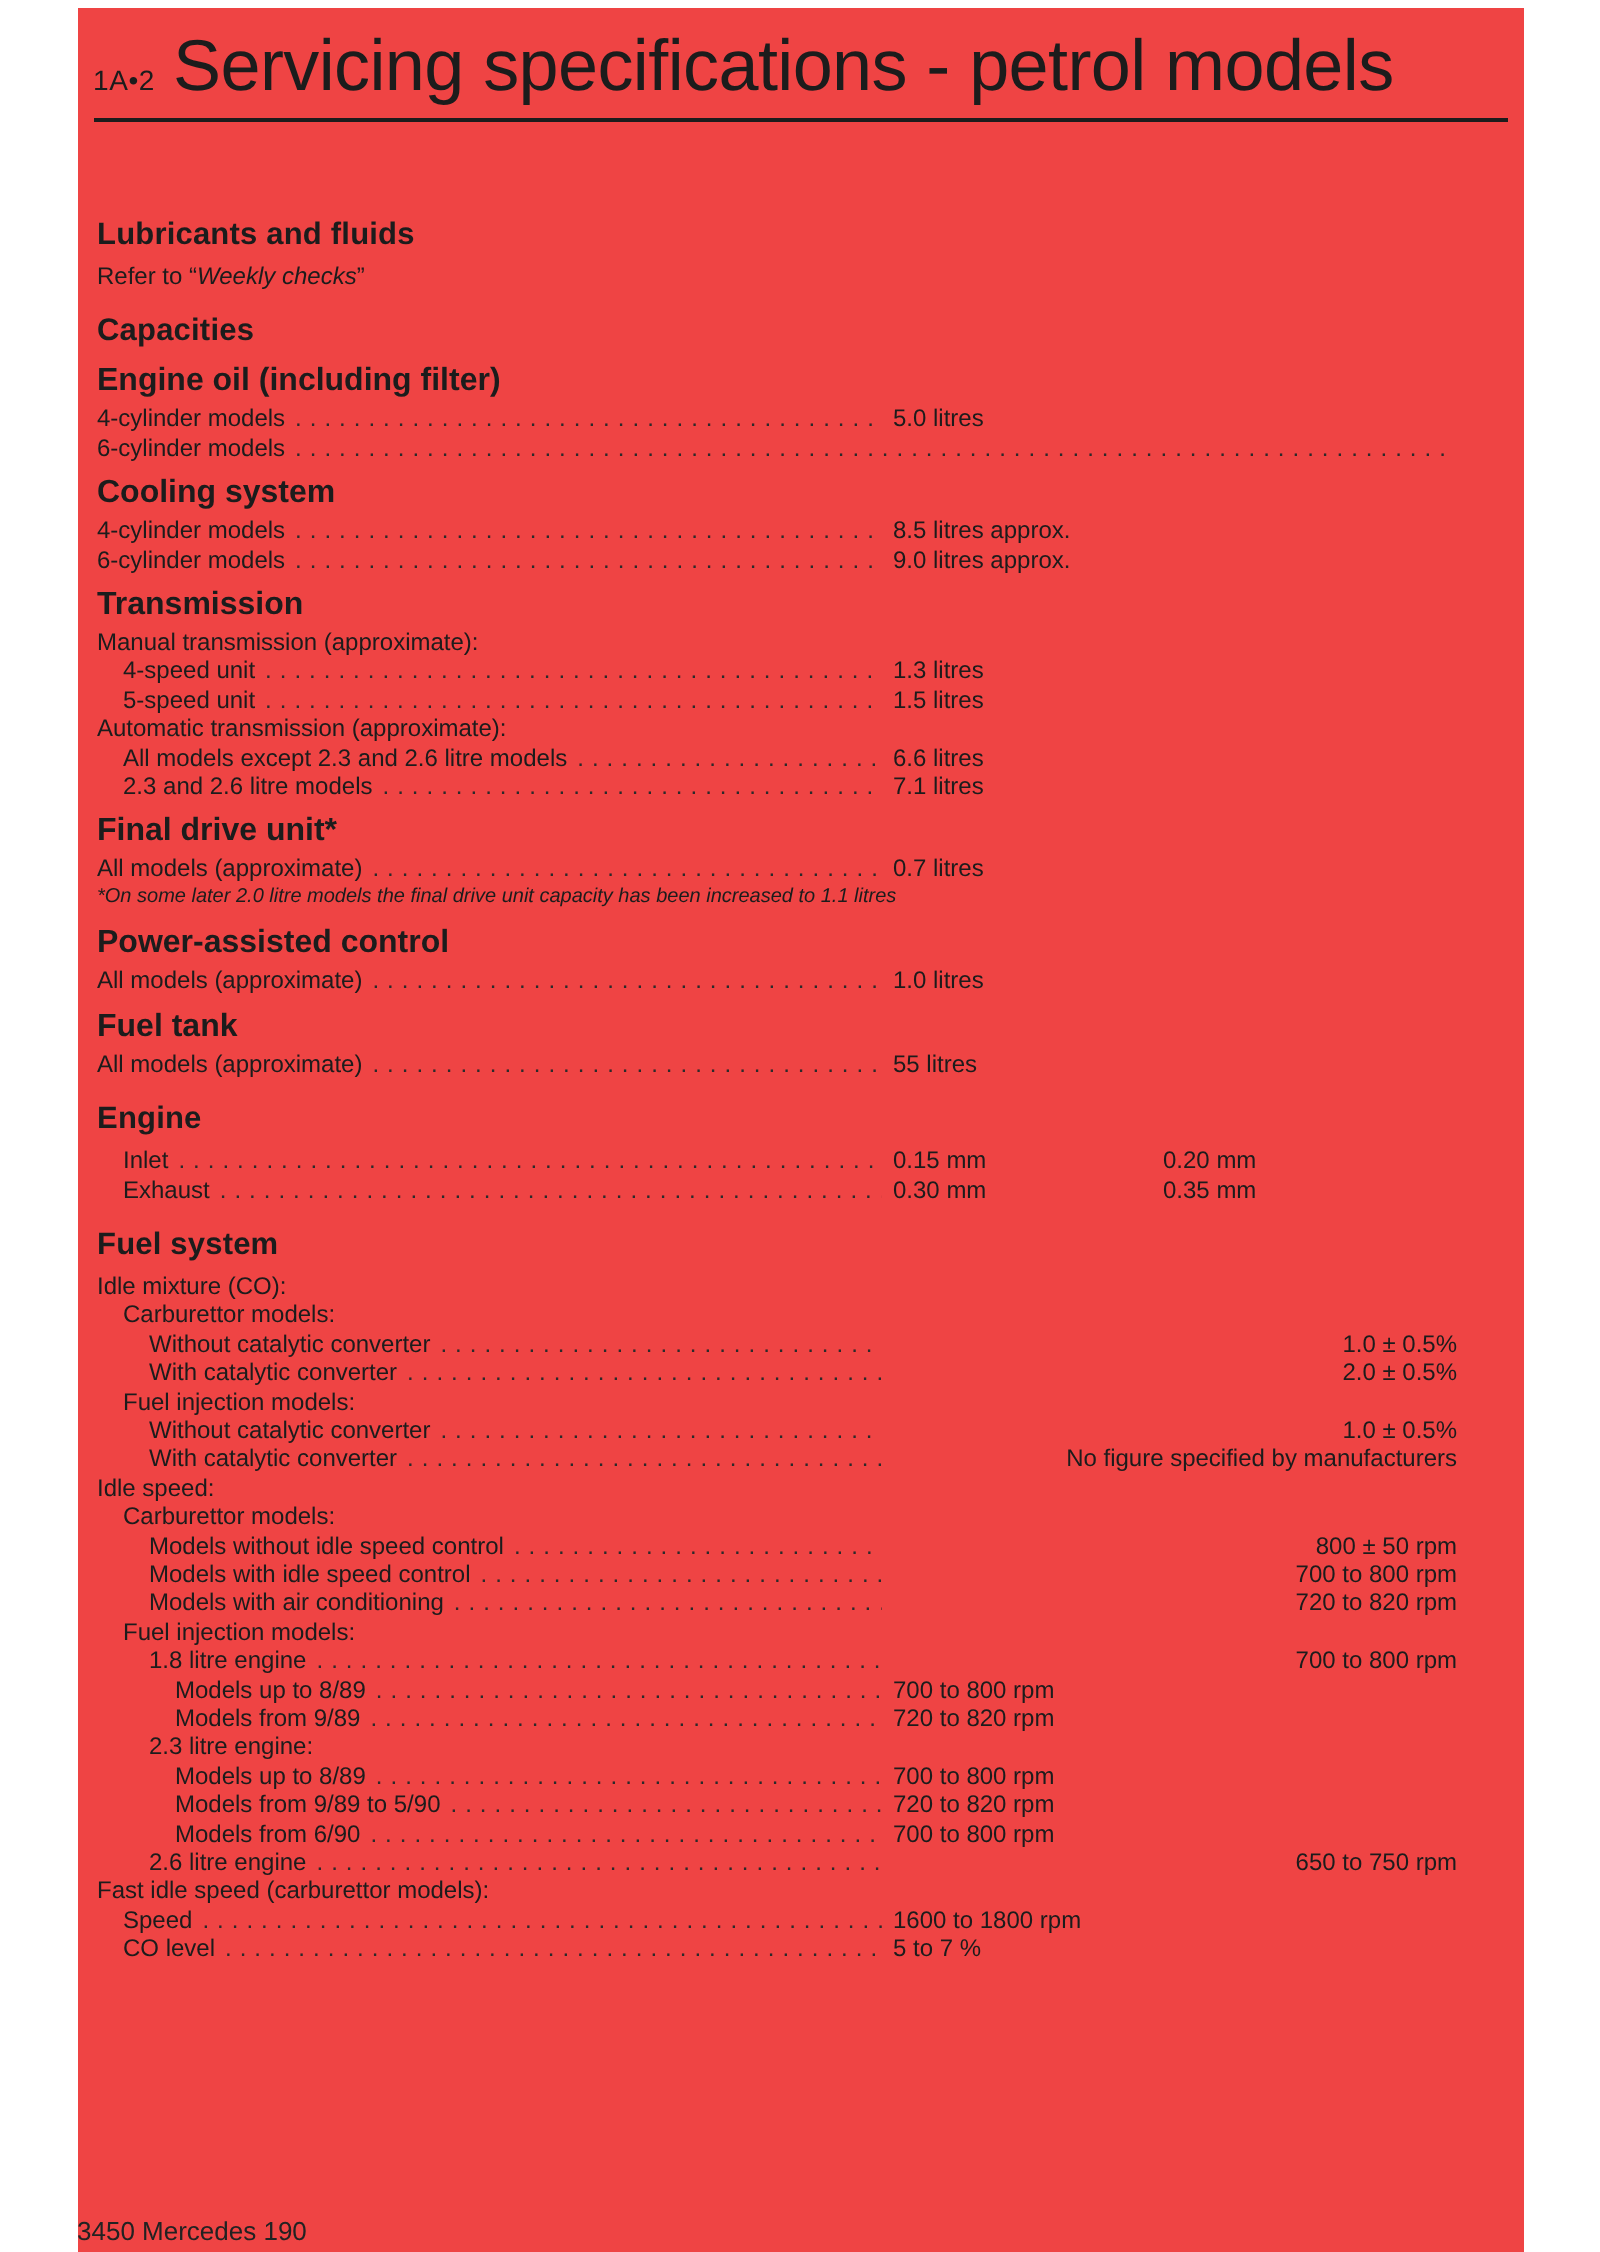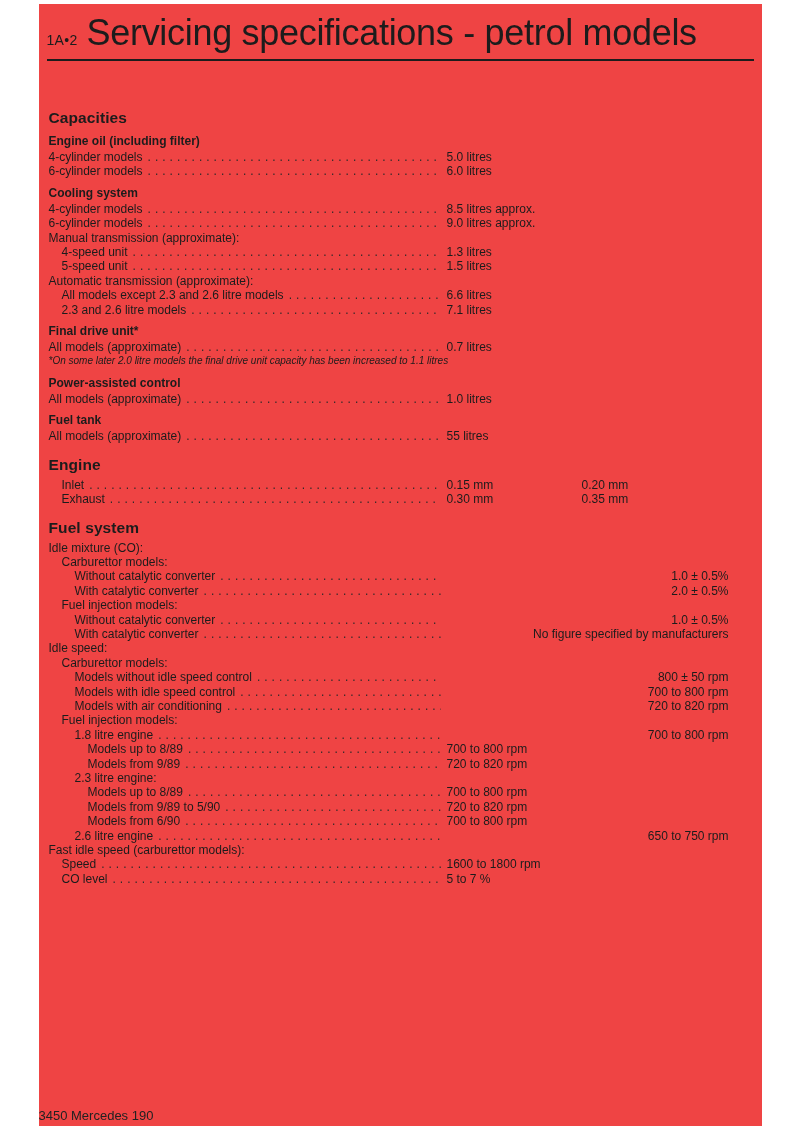--- a/index.html
+++ b/index.html
@@ -8,21 +8,21 @@
     position:relative; width:723px; height:1126px; margin:4px auto;
     background:#ef4444; color:#1c1c1c; overflow:hidden;
     font-family:"Liberation Sans","DejaVu Sans",sans-serif;
   }
   .header { display:flex; align-items:baseline; gap:9px; padding:8px 8px 0 8px; }
   .page-ref { font-size:14px; letter-spacing:0.3px; }
   .page-title { font-size:36px; letter-spacing:-0.3px; }
   .header-rule { height:2px; background:#1c1c1c; margin:5px 8px 0 8px; }
   .content { padding:36px 10px 0 10px; }
   .section-title { font-size:15.5px; font-weight:bold; margin:12px 0 4px 0; letter-spacing:0.1px; }
-  .subheading { font-size:12px; font-weight:bold; margin:7px 0 2px 0; }
+  .subheading { font-size:16px; font-weight:bold; margin:7px 0 2px 0; }
   .row { display:flex; width:680px; font-size:12px; line-height:14.4px; }
   .lbl { white-space:nowrap; flex:none; }
   .it { font-style:italic; }
   .dots { flex:1 1 auto; overflow:hidden; white-space:nowrap; letter-spacing:4px; margin:0 6px 0 5px; color:#2a2a2a; }
   .spacer { flex:1 1 auto; }
   .val { flex:none; width:282px; }
   .val.cold { width:135px; }
   .val.warm { width:147px; }
   .val.hdr { font-weight:bold; }
   .note { font-style:italic; font-size:10px; line-height:14.4px; }
@@ -37,43 +37,49 @@
 <body>
 
 <div class="page">
   <div class="header">
     <span class="page-ref">1A•2</span>
     <span class="page-title">Servicing specifications - petrol models</span>
   </div>
   <div class="header-rule"></div>
   <div class="content">
       <section class="section">
+        <h2 class="section-title">Lubricants and fluids</h2>
+        <div class="row ind-0">
+          <span class="lbl"><span>Refer to “</span><span class="it">Weekly checks</span><span>”</span></span>
+        </div>
+      </section>
+      <section class="section">
         <h2 class="section-title">Capacities</h2>
         <h3 class="subheading">Engine oil (including filter)</h3>
         <div class="row ind-0">
           <span class="lbl">4-cylinder models</span>
           <span class="dots">..................................................................................................................................</span>
           <span class="val">5.0 litres</span>
         </div>
         <div class="row ind-0">
           <span class="lbl">6-cylinder models</span>
           <span class="dots">..................................................................................................................................</span>
-          <span class="val">6.0 litres</span>
         </div>
         <h3 class="subheading">Cooling system</h3>
         <div class="row ind-0">
           <span class="lbl">4-cylinder models</span>
           <span class="dots">..................................................................................................................................</span>
           <span class="val">8.5 litres approx.</span>
         </div>
         <div class="row ind-0">
           <span class="lbl">6-cylinder models</span>
           <span class="dots">..................................................................................................................................</span>
           <span class="val">9.0 litres approx.</span>
         </div>
+        <h3 class="subheading">Transmission</h3>
         <div class="row ind-0">
           <span class="lbl">Manual transmission (approximate):</span>
         </div>
         <div class="row ind-1">
           <span class="lbl">4-speed unit</span>
           <span class="dots">..................................................................................................................................</span>
           <span class="val">1.3 litres</span>
         </div>
         <div class="row ind-1">
           <span class="lbl">5-speed unit</span>

